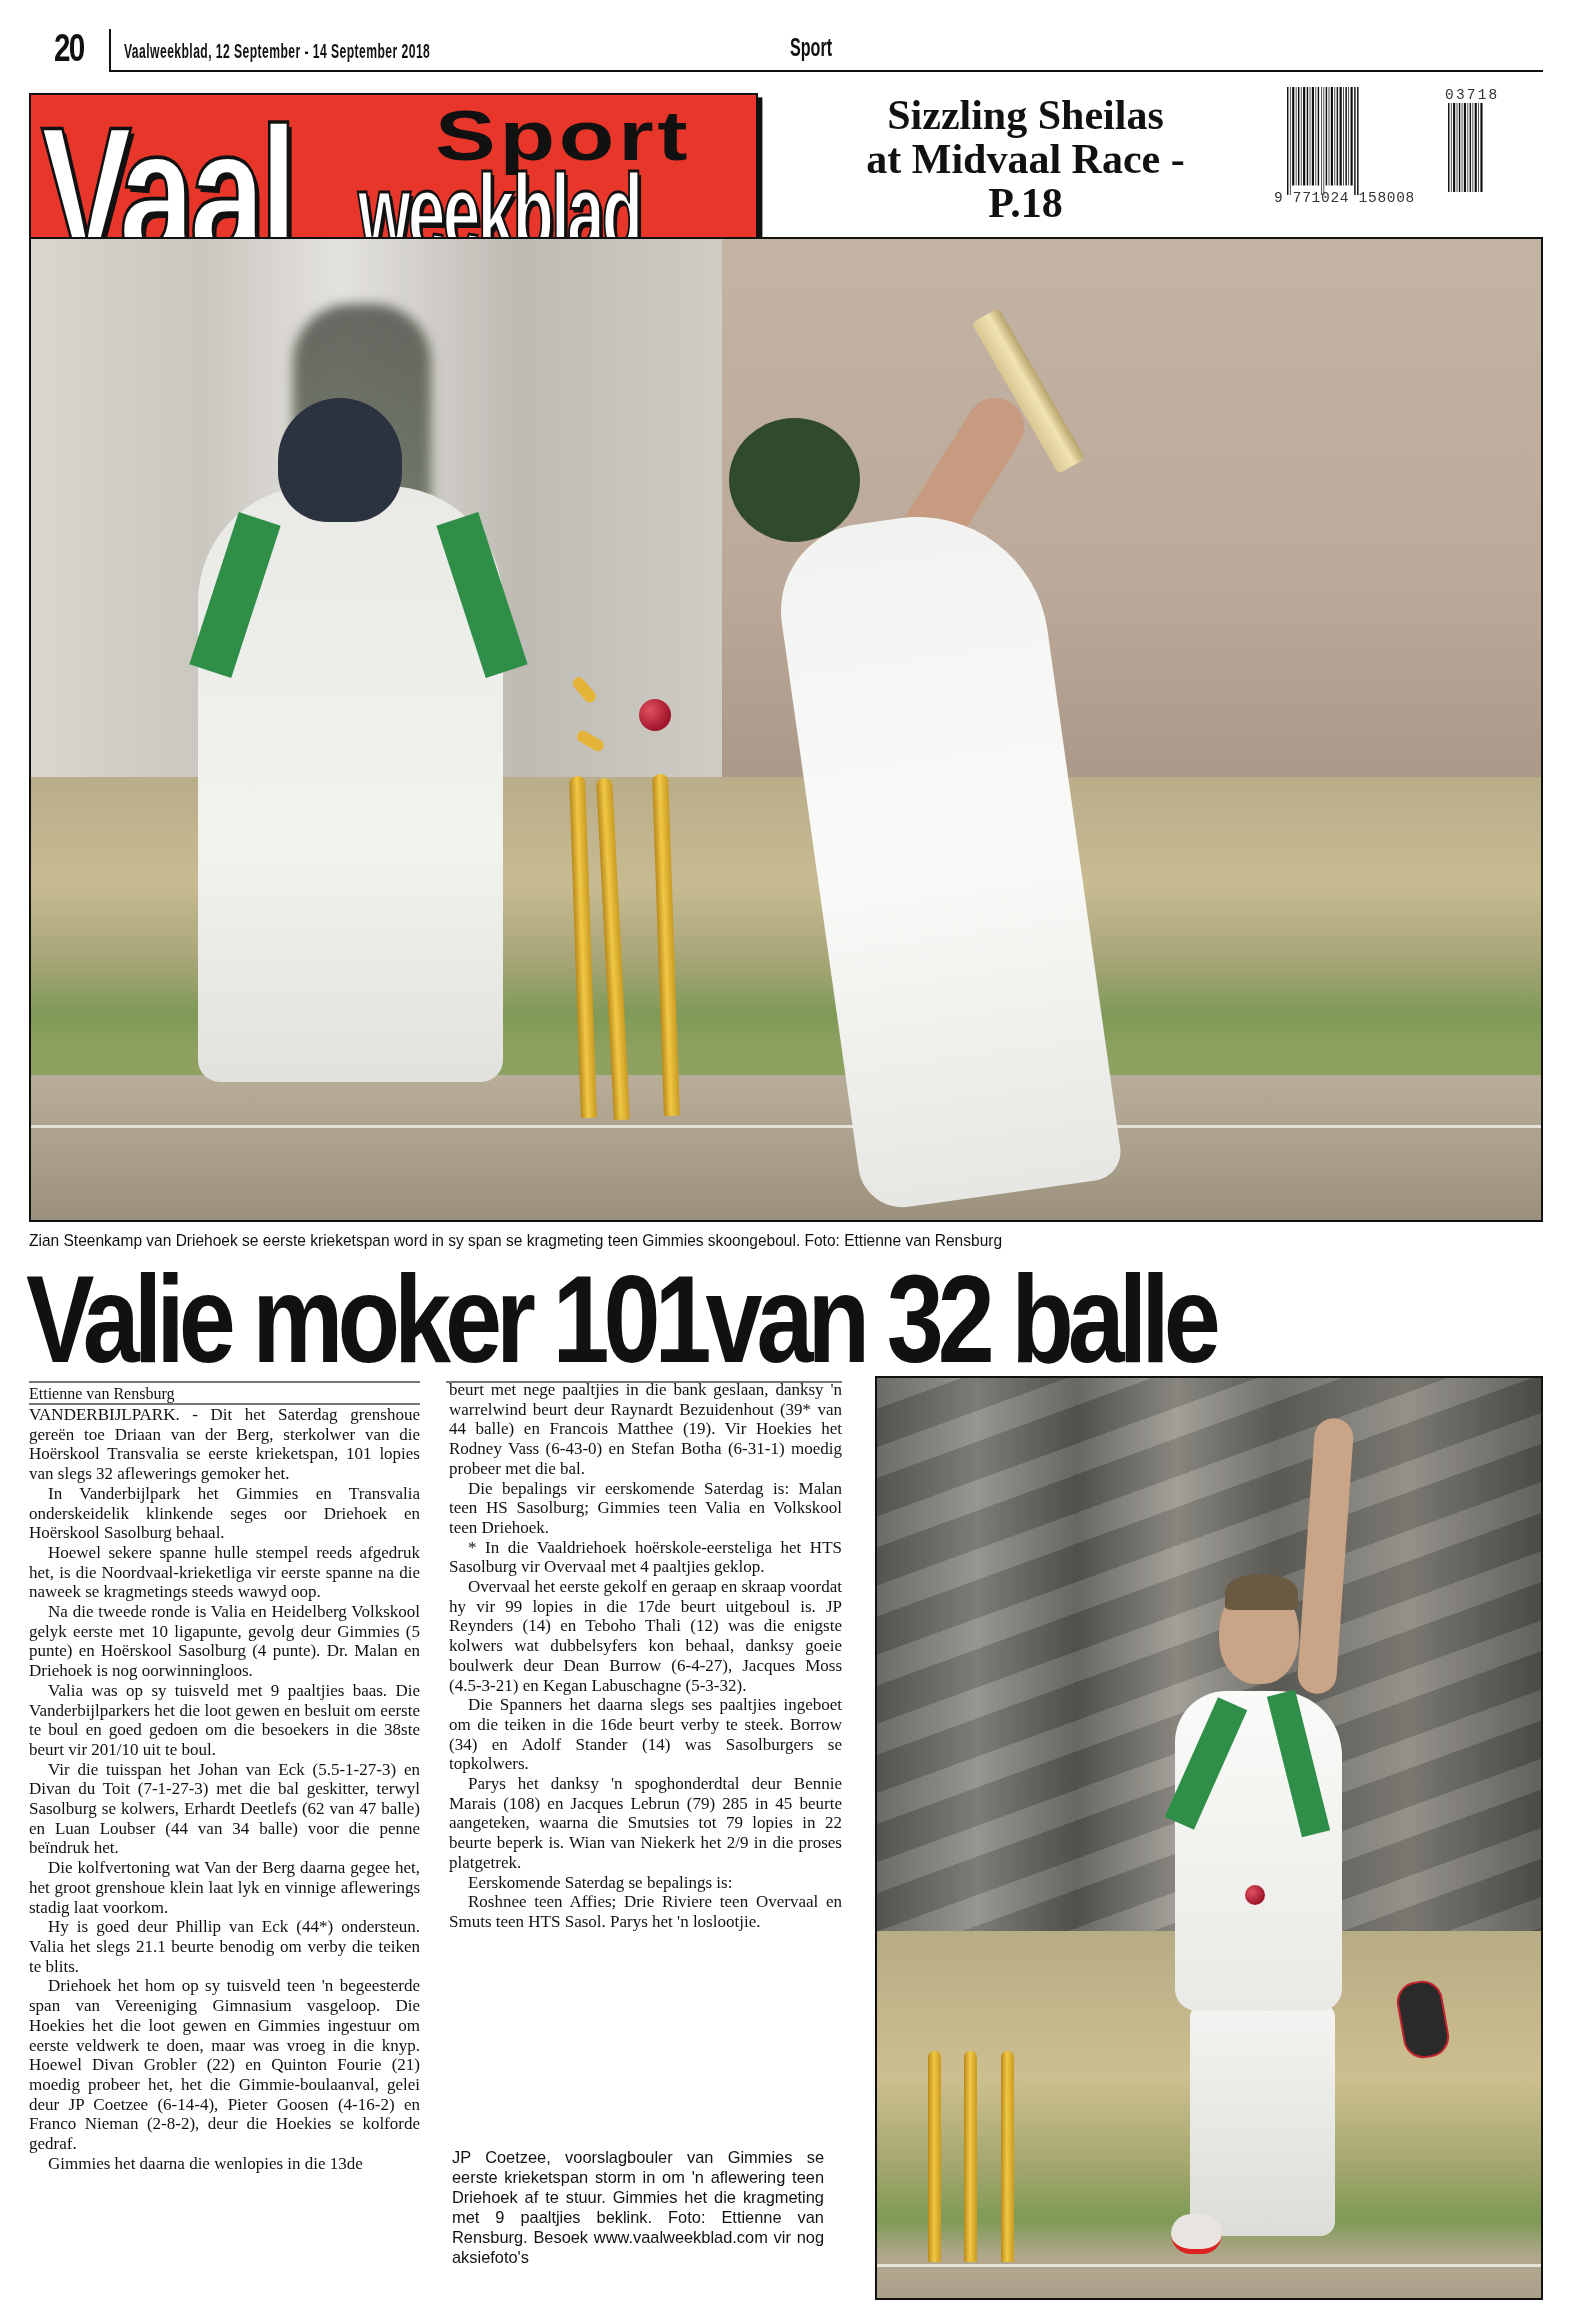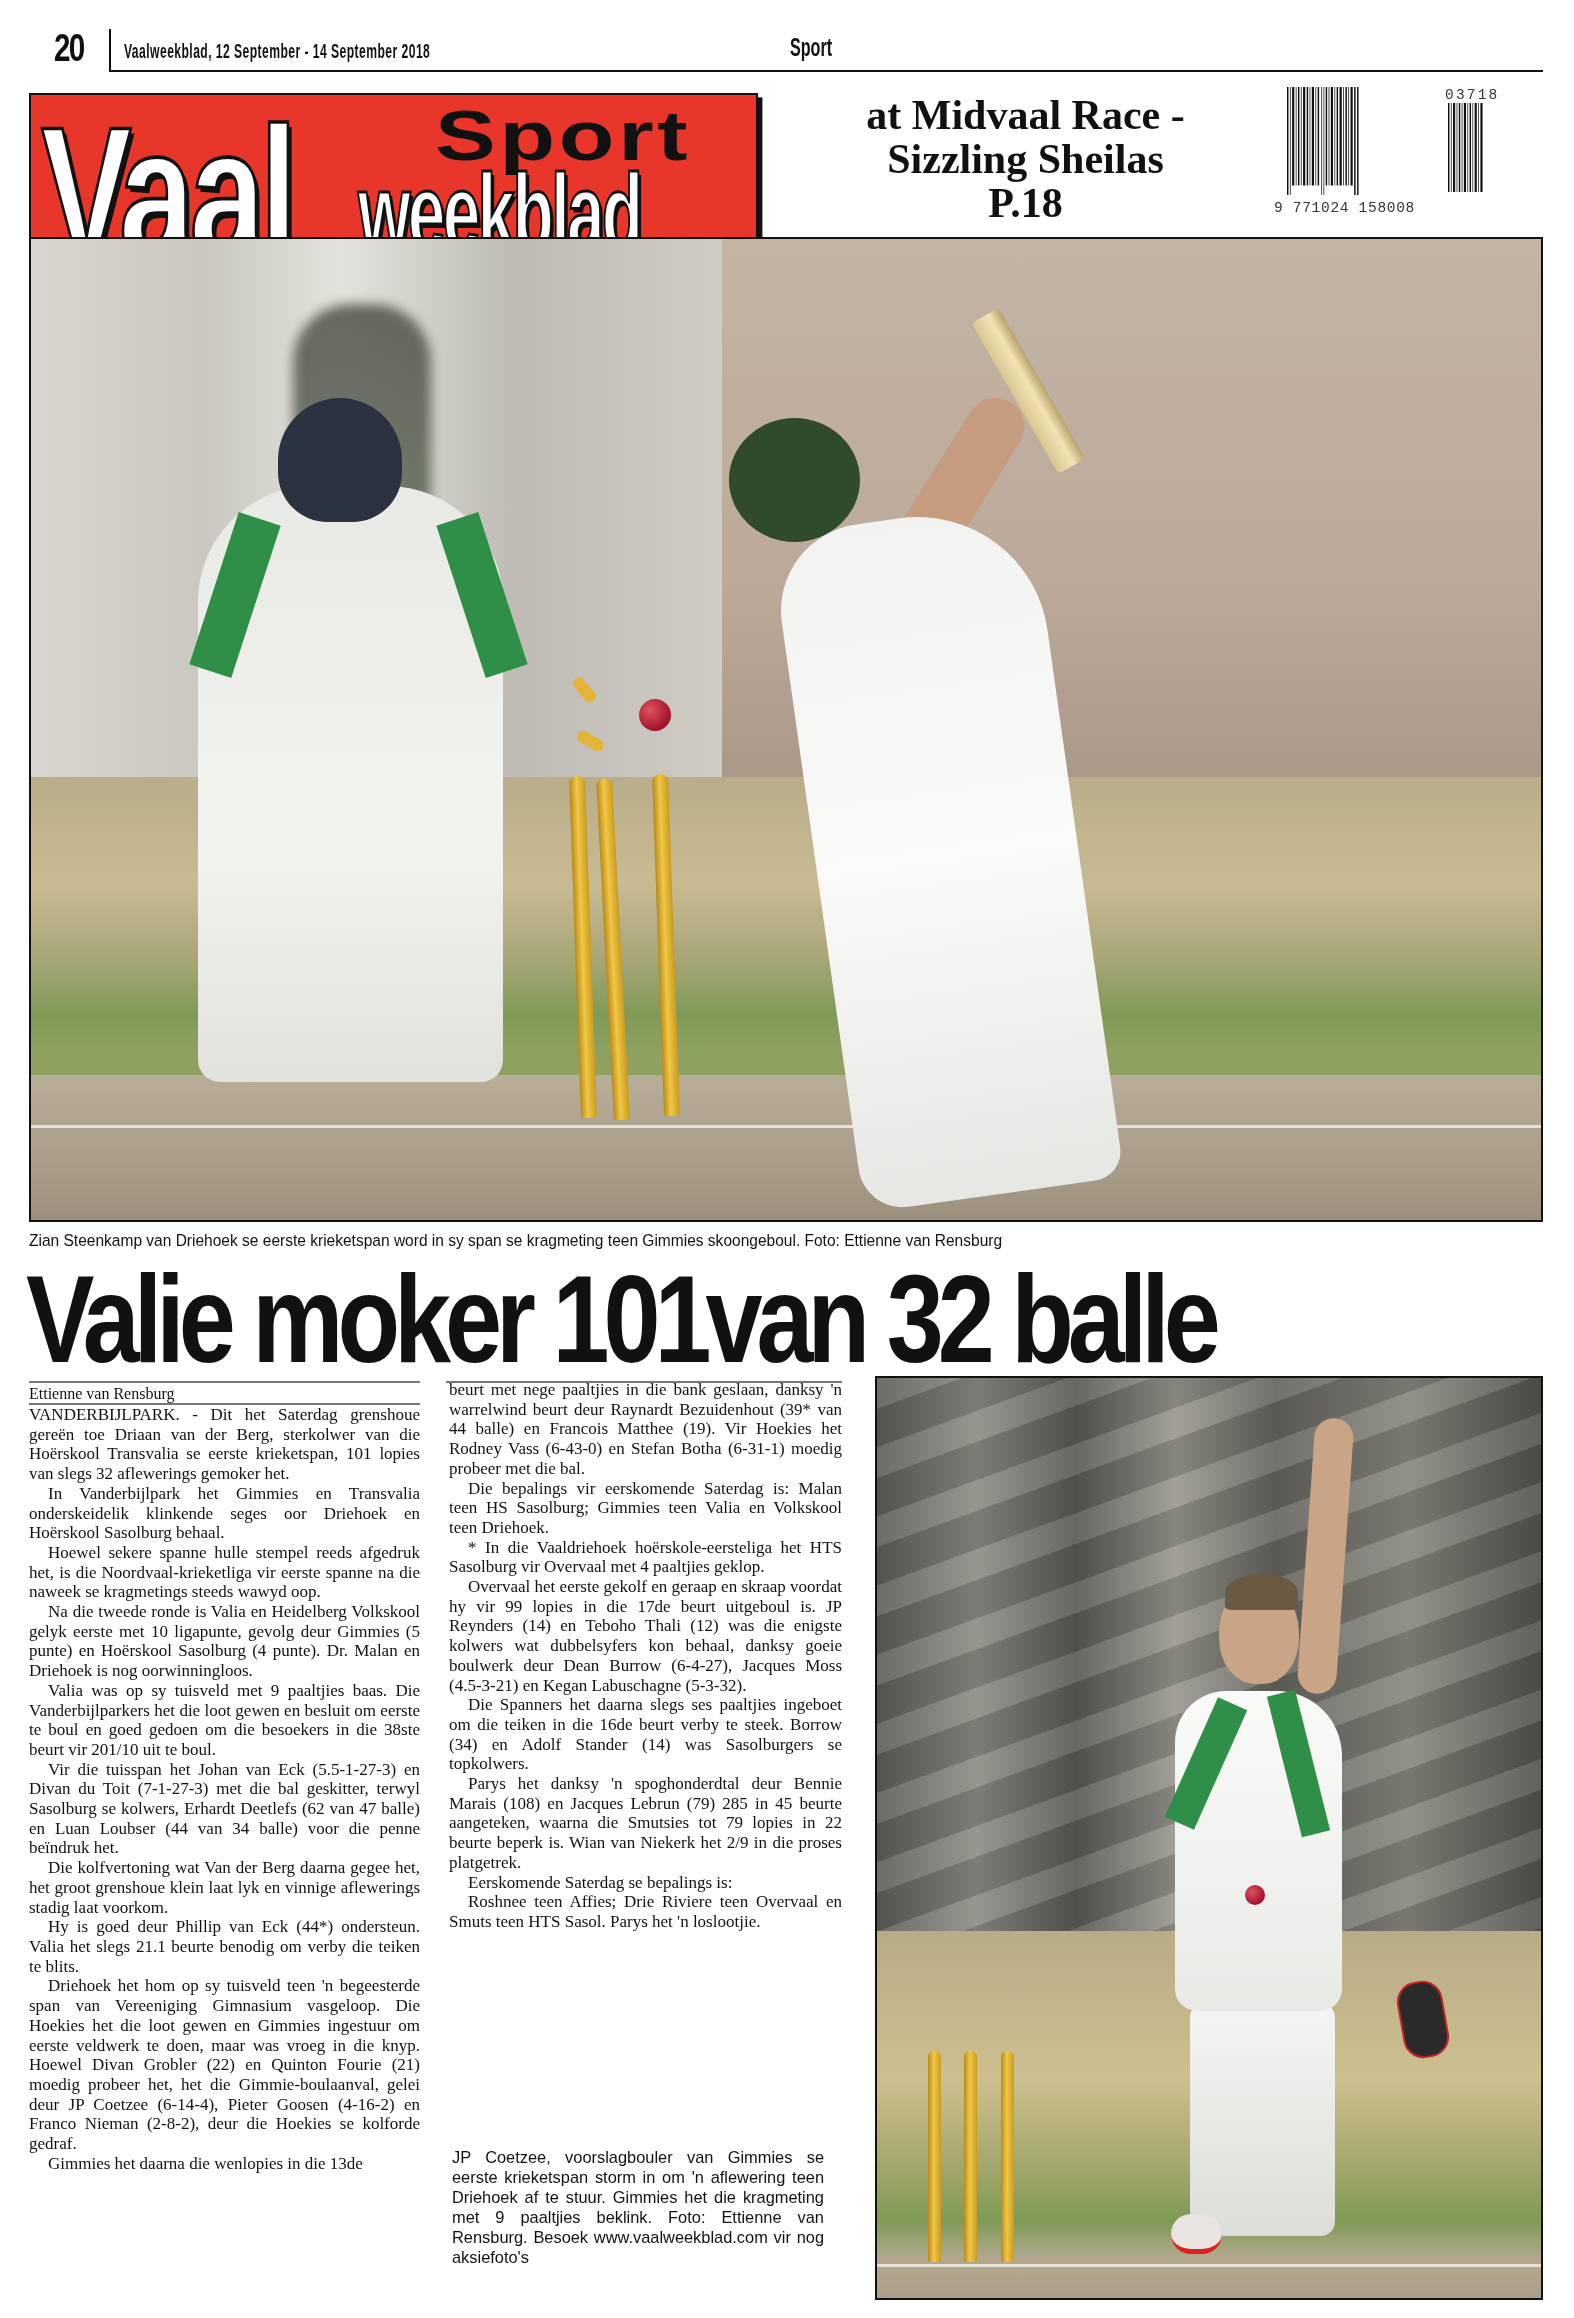--- a/index.html
+++ b/index.html
@@ -19,21 +19,21 @@
   .logo-sport { left:404px; top:5.8px; font-family:"Liberation Sans", sans-serif; font-weight:bold; font-size:70px; line-height:1; color:#111; letter-spacing:2.9px; transform:scaleX(1.3); transform-origin:left top; }
   .logo-weekblad { left:327px; top:63px; font-family:"Liberation Sans", sans-serif; font-weight:bold; font-size:109px; line-height:1; color:#fff; letter-spacing:-4.4px; transform:scaleX(0.62); transform-origin:left top; -webkit-text-stroke:2.9px #111; text-shadow:4.4px 4.4px 0 #111; }
 
   
   .teaser { left:822px; top:93px; width:407px; text-align:center; font-family:"Liberation Serif", serif; font-weight:bold; font-size:42px; line-height:44px; }
   .teaser-line { left:760px; top:237px; width:783px; height:2.2px; background:#111; }
 
   
   .barcode-main { left:1287px; top:87px; width:73px; height:108px; }
   .barcode-add { left:1448px; top:103px; width:36px; height:89px; }
-  .bc-digits { left:1274px; top:200px; font-family:"Liberation Mono", monospace; font-size:14.5px; letter-spacing:0.7px; color:#333; }
+  .bc-digits { left:1274px; top:190px; font-family:"Liberation Mono", monospace; font-size:14.5px; letter-spacing:0.7px; color:#333; }
   .bc-add-digits { left:1445px; top:87px; font-family:"Liberation Mono", monospace; font-size:14.5px; letter-spacing:2.2px; color:#333; }
 
   
   .photo-main { left:29px; top:237px; width:1514px; height:985px; border:2.2px solid #111; box-sizing:border-box; overflow:hidden;
     background:
       linear-gradient(180deg, rgba(0,0,0,0) 0%, rgba(0,0,0,0) 100%);
   }
   .pm-wall-left { left:0; top:0; width:691px; height:567px; background:linear-gradient(90deg,#d8d6cf 0%,#c9c7c0 25%,#e4e2dc 45%,#bdbbb4 70%,#cfccc4 100%); }
   .pm-wall-right { left:691px; top:0; width:822px; height:567px; background:linear-gradient(180deg,#c3b4a6 0%,#bca99a 60%,#a89686 100%); }
   .pm-grass { left:0; top:538px; width:1512px; height:305px; background:linear-gradient(180deg,#b9ad8a 0%,#c8bb92 35%,#a7a577 60%,#7f9a57 78%,#8ea161 90%); }
@@ -97,22 +97,22 @@
 <div class="abs section">Sport</div>
 <div class="abs hdr-line"></div>
 
 <div class="abs logo">
   <div class="abs logo-vaal">Vaal</div>
   <div class="abs logo-sport">Sport</div>
   <div class="abs logo-weekblad">weekblad</div>
 </div>
 
 <div class="abs teaser">
+  <div>Sizzling Sheilas</div>
   <div>at Midvaal Race -</div>
-  <div>Sizzling Sheilas</div>
   <div>P.18</div>
 </div>
 
 <svg class="abs barcode-main" viewBox="0 0 100 148" preserveAspectRatio="none">
   <g fill="#111">
     <rect x="0" y="0" width="2" height="148"></rect>
       <rect x="4" y="0" width="1" height="148"></rect>
     <rect x="7" y="0" width="3" height="135"></rect>
       <rect x="12" y="0" width="1" height="135"></rect>
     <rect x="15" y="0" width="2" height="135"></rect>

